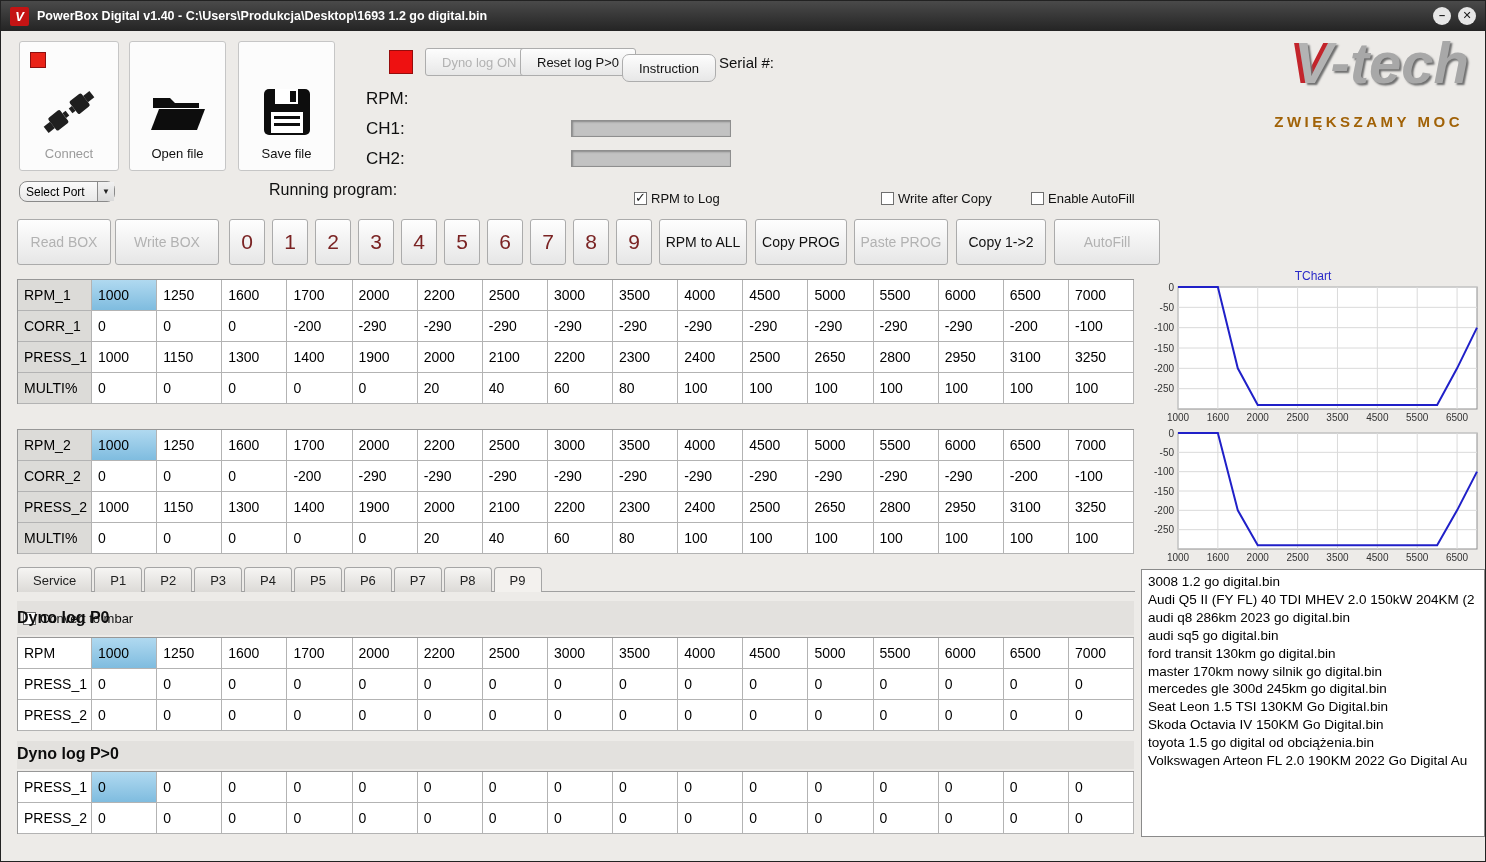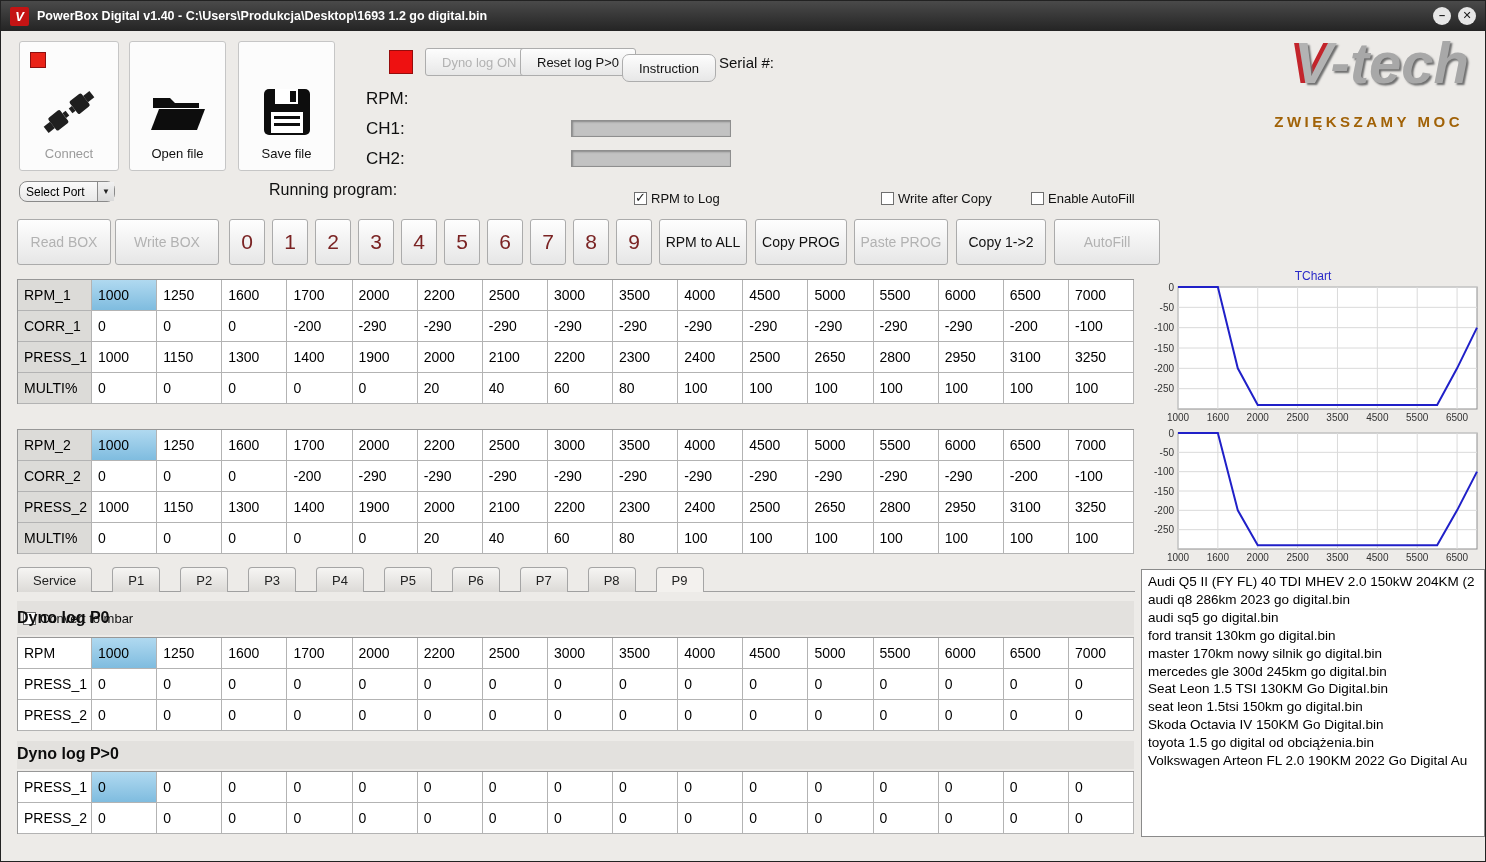--- a/index.html
+++ b/index.html
@@ -63,21 +63,21 @@
     height:31px; display:flex; align-items:center; background:#fff; overflow:hidden; }
   .cell.label { background:#dcdbd8; }
   .plain .cell.label { background:#fff; }
   .cell.sel { background:linear-gradient(#b0d9f0,#7fbcdf); }
 
   
   .tabbar { position:absolute; left:16px; top:566px; width:1118px; height:25px; display:flex; align-items:flex-end;
     border-bottom:1px solid #a0a0a0; }
   .tab { height:22px; padding:12px 15px; display:flex; align-items:center; justify-content:center; font-size:13px; color:#222;
     background:linear-gradient(#f6f5f3,#dcdad7); border:1px solid #a5a5a5; border-bottom:none; border-radius:4px 4px 0 0;
-    margin-right:20px; position:relative; top:1px; }
+    margin-right:2px; position:relative; top:1px; }
   .tab.active { background:#f3f1ee; height:25px; top:1px; z-index:2; }
 
   .band { position:absolute; left:16px; width:1117px; background:#e3e1de; }
   .dyno-h { position:absolute; left:16px; width:1117px; font-weight:bold; font-size:16px; color:#0c0c0c; }
 
   
   .chart-title { position:absolute; left:1140px; top:268px; width:344px; text-align:center; color:#2a2ac8; font-size:12px; }
   .chart-holder { position:absolute; }
 
   
@@ -512,26 +512,26 @@
         <line x1="235.33333333333334" x2="235.33333333333334" y1="4" y2="120" stroke="#dadada"></line>
         <text x="235.33333333333334" y="132" text-anchor="middle" font-size="10" fill="#333" font-family="Liberation Sans, sans-serif">4500</text>
         <line x1="275.2" x2="275.2" y1="4" y2="120" stroke="#dadada"></line>
         <text x="275.2" y="132" text-anchor="middle" font-size="10" fill="#333" font-family="Liberation Sans, sans-serif">5500</text>
         <line x1="315.06666666666666" x2="315.06666666666666" y1="4" y2="120" stroke="#dadada"></line>
         <text x="315.06666666666666" y="132" text-anchor="middle" font-size="10" fill="#333" font-family="Liberation Sans, sans-serif">6500</text>
         <polyline points="36,4 55.93333333333334,4 75.86666666666667,4 95.8,81.33333333333333 115.73333333333333,116.13333333333334 135.66666666666669,116.13333333333334 155.6,116.13333333333334 175.53333333333333,116.13333333333334 195.46666666666667,116.13333333333334 215.4,116.13333333333334 235.33333333333334,116.13333333333334 255.26666666666668,116.13333333333334 275.2,116.13333333333334 295.1333333333333,116.13333333333334 315.06666666666666,81.33333333333333 335,42.666666666666664" fill="none" stroke="#2020c8" stroke-width="2"></polyline>
       </svg></div>
 
   <div class="filelist" id="filelist">
+      <div class="fitem">3008 1.2 go digital.bin</div>
       <div class="fitem">Audi Q5 II (FY FL) 40 TDI MHEV 2.0 150kW 204KM (2</div>
       <div class="fitem">audi q8 286km 2023 go digital.bin</div>
       <div class="fitem">audi sq5 go digital.bin</div>
       <div class="fitem">ford transit 130km go digital.bin</div>
       <div class="fitem">master 170km nowy silnik go digital.bin</div>
       <div class="fitem">mercedes gle 300d 245km go digital.bin</div>
       <div class="fitem">Seat Leon 1.5 TSI 130KM Go Digital.bin</div>
-      <div class="fitem">seat leon 1.5tsi 150km go digital.bin</div>
       <div class="fitem">Skoda Octavia IV 150KM Go Digital.bin</div>
       <div class="fitem">toyota 1.5 go digital od obciążenia.bin</div>
       <div class="fitem">Volkswagen Arteon FL 2.0 190KM 2022 Go Digital Au</div>
     </div>
 
 </div>
 
 </body></html>

